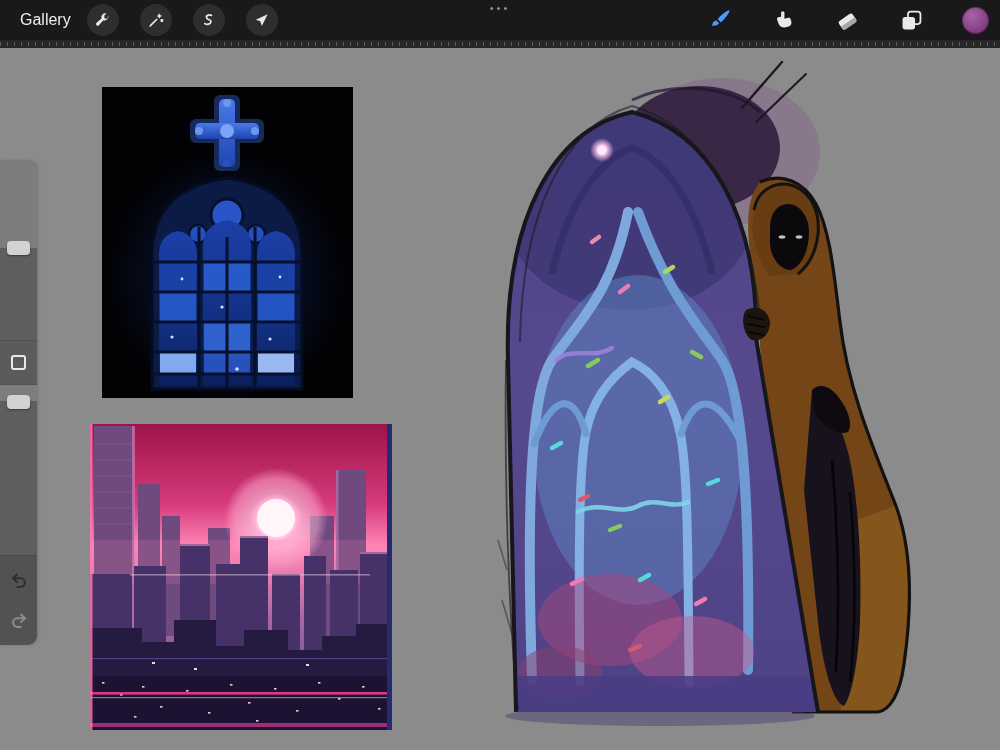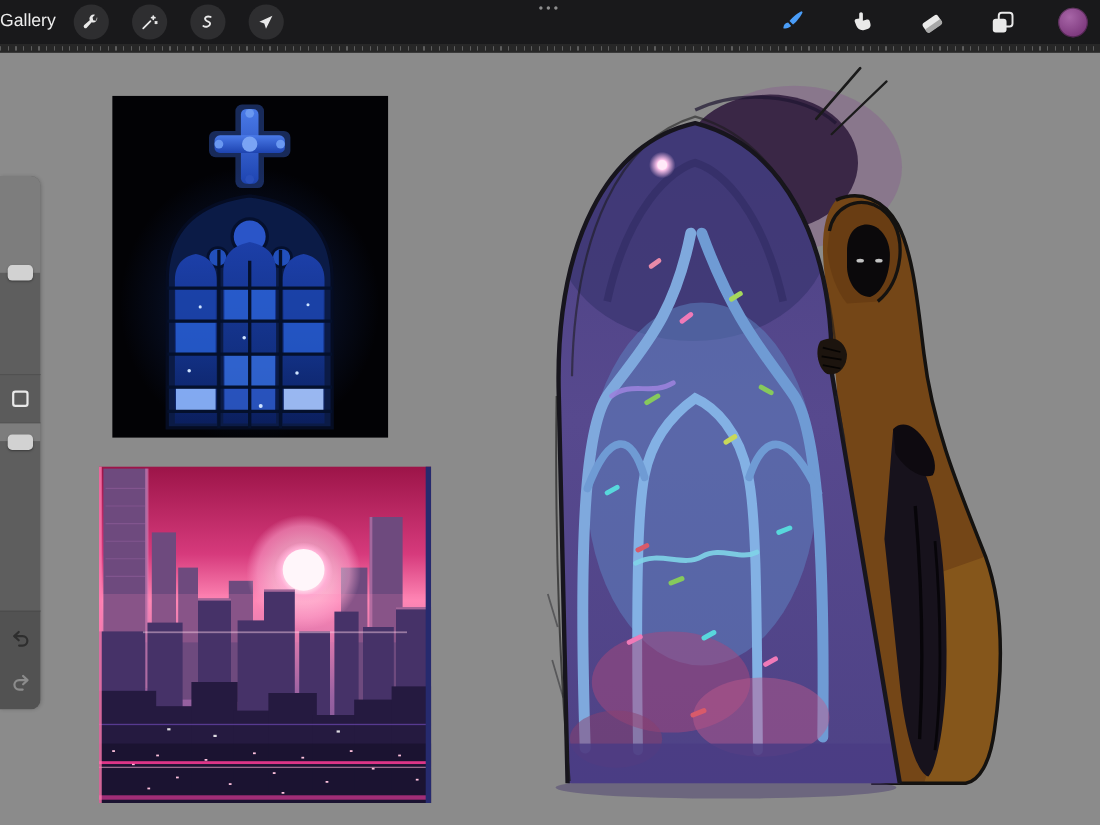--- a/index.html
+++ b/index.html
@@ -2,21 +2,21 @@
 <html><head>
 <meta charset="utf-8">
 <style>
   * { margin:0; padding:0; box-sizing:border-box; }
   html,body { width:1000px; height:750px; overflow:hidden; }
   body { font-family:"Liberation Sans", sans-serif; background:#8b8b8b; position:relative; }
   .screen { position:absolute; inset:0; width:1000px; height:750px; }
 
   
   .topbar { position:absolute; top:0; left:0; width:1000px; height:40px; background:#19191b; display:flex; align-items:center; z-index:20; }
-  .gallery-btn { color:#ededed; font-size:16px; background:none; border:none; cursor:pointer; }
+  .gallery-btn { color:#ededed; font-size:16px; margin-left:20px; background:none; border:none; cursor:pointer; }
   .circle-btn { width:32px; height:32px; border-radius:50%; background:#2e2e30; border:none; display:flex; align-items:center; justify-content:center; margin-left:21px; cursor:pointer; }
   .circle-btn.first { margin-left:16px; }
   .overflow { position:absolute; left:50%; top:2px; transform:translateX(-50%); color:#8f8f8f; font-size:11px; letter-spacing:3px; background:none; border:none; cursor:pointer; }
   .right-group { position:absolute; right:10px; top:0; height:40px; display:flex; align-items:center; gap:34px; }
   .tool-btn { background:none; border:none; display:flex; align-items:center; justify-content:center; width:30px; height:36px; cursor:pointer; }
   .swatch { width:27px; height:27px; border-radius:50%; background:radial-gradient(circle at 38% 32%, #a765a7, #7c387c 75%); box-shadow:inset 0 0 0 1px rgba(0,0,0,.35); }
 
   
   .tickstrip { position:absolute; top:40px; left:0; width:1000px; height:8px;
     background-color:#272727;

